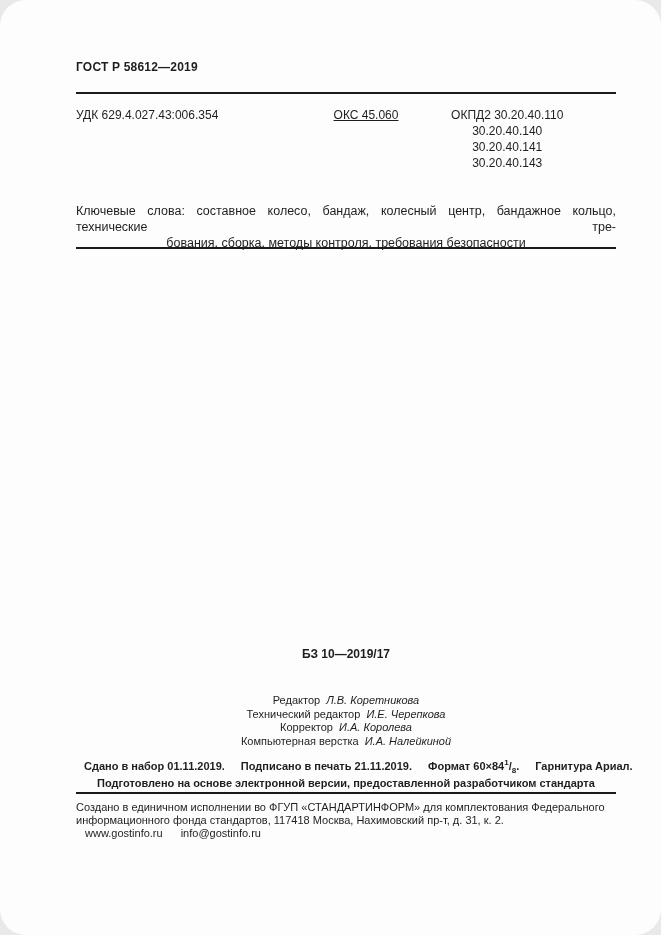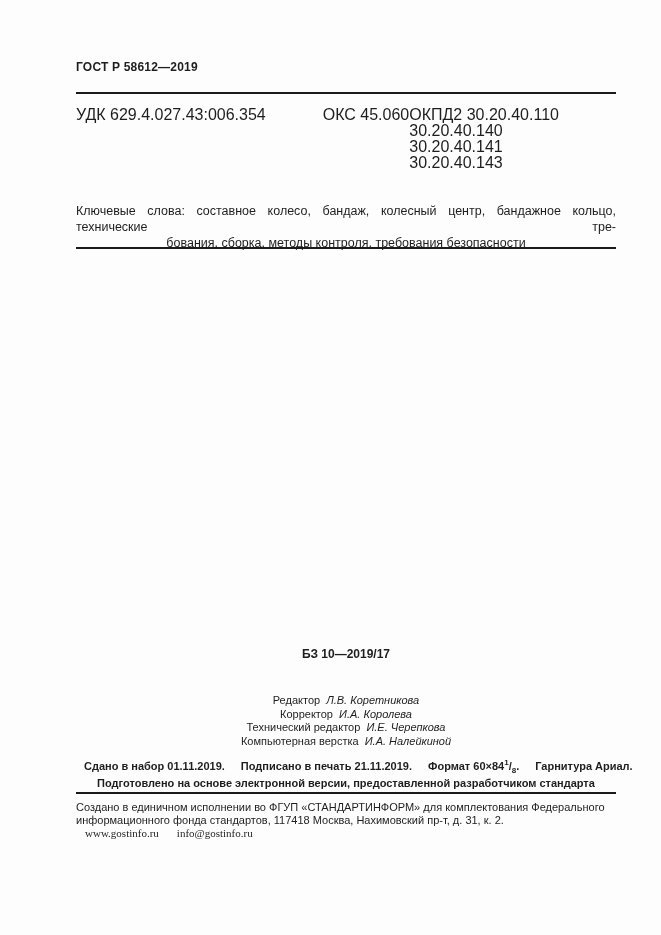--- a/index.html
+++ b/index.html
@@ -8,20 +8,21 @@
     background: #e9e9e9;
   }
   .page {
     position: relative;
     width: 661px;
     height: 935px;
     background: #fdfdfd;
     color: #1e1e1e;
     font-family: "Liberation Sans", sans-serif;
     overflow: hidden;
+    border-radius: 26px;
   }
   .content { position: absolute; left: 76px; width: 540px; }
 
   .doc-header {
     top: 60px;
     font-size: 12px;
     font-weight: bold;
     letter-spacing: 0.2px;
   }
   .rule {
@@ -32,26 +33,26 @@
     background: #1a1a1a;
   }
   .rule-1 { top: 92px; }
   .rule-2 { top: 247px; }
   .rule-3 { top: 792px; }
 
   .codes-row {
     top: 107px;
     display: flex;
     align-items: flex-start;
-    font-size: 16px;
+    font-size: 12px;
     line-height: 16px;
   }
   .codes-udk { flex: 1; text-align: left; white-space: nowrap; }
-  .codes-oks { flex: 0 0 auto; margin-left: 40px; white-space: nowrap; }
-  .codes-okpd { flex: 1; text-align: left; }
+  .codes-oks { flex: 0 0 auto; margin-left: 40px; white-space: nowrap; text-decoration: underline; }
+  .codes-okpd { flex: 1; text-align: center; }
   .okpd-line { white-space: nowrap; }
 
   .keywords {
     top: 203px;
     font-size: 12.5px;
     line-height: 16px;
   }
   .keywords .kw-line-justified {
     text-align: justify;
     text-align-last: justify;
@@ -82,21 +83,21 @@
     font-weight: bold;
   }
   .imprint .seg { margin: 0 8px; white-space: nowrap; }
   .imprint sup, .imprint sub { font-size: 8px; }
 
   .print-footer {
     top: 801px;
     font-size: 11px;
     line-height: 13px;
   }
-  .print-footer .seg { margin: 0 9px; white-space: nowrap; font-family: Liberation Serif, serif; }
+  .print-footer .seg { margin: 0 9px; white-space: nowrap; }
 </style>
 </head>
 <body>
 
 <div class="page">
 
   <div class="content doc-header">ГОСТ Р 58612—2019</div>
 
   <div class="rule rule-1"></div>
 
@@ -119,26 +120,26 @@
   <div class="rule rule-2"></div>
 
   <div class="content bz-line">БЗ 10—2019/17</div>
 
   <div class="content credits">
     <div>
       <span class="credit-role">Редактор</span>
       <span class="credit-name">Л.В. Коретникова</span>
     </div>
     <div>
+      <span class="credit-role">Технический редактор</span>
+      <span class="credit-name">И.Е. Черепкова</span>
+    </div>
+    <div>
       <span class="credit-role">Корректор</span>
       <span class="credit-name">И.А. Королева</span>
-    </div>
-    <div>
-      <span class="credit-role">Технический редактор</span>
-      <span class="credit-name">И.Е. Черепкова</span>
     </div>
     <div>
       <span class="credit-role">Компьютерная верстка</span>
       <span class="credit-name">И.А. Налейкиной</span>
     </div>
   </div>
 
   <div class="content imprint">
     <div>
       <span class="seg">Сдано в набор 01.11.2019.</span><span class="seg">Подписано в печать 21.11.2019.</span><span class="seg"><span>Формат 60×84</span><sup>1</sup><span>/</span><sub>8</sub><span>.</span></span><span class="seg">Гарнитура Ариал.</span>

